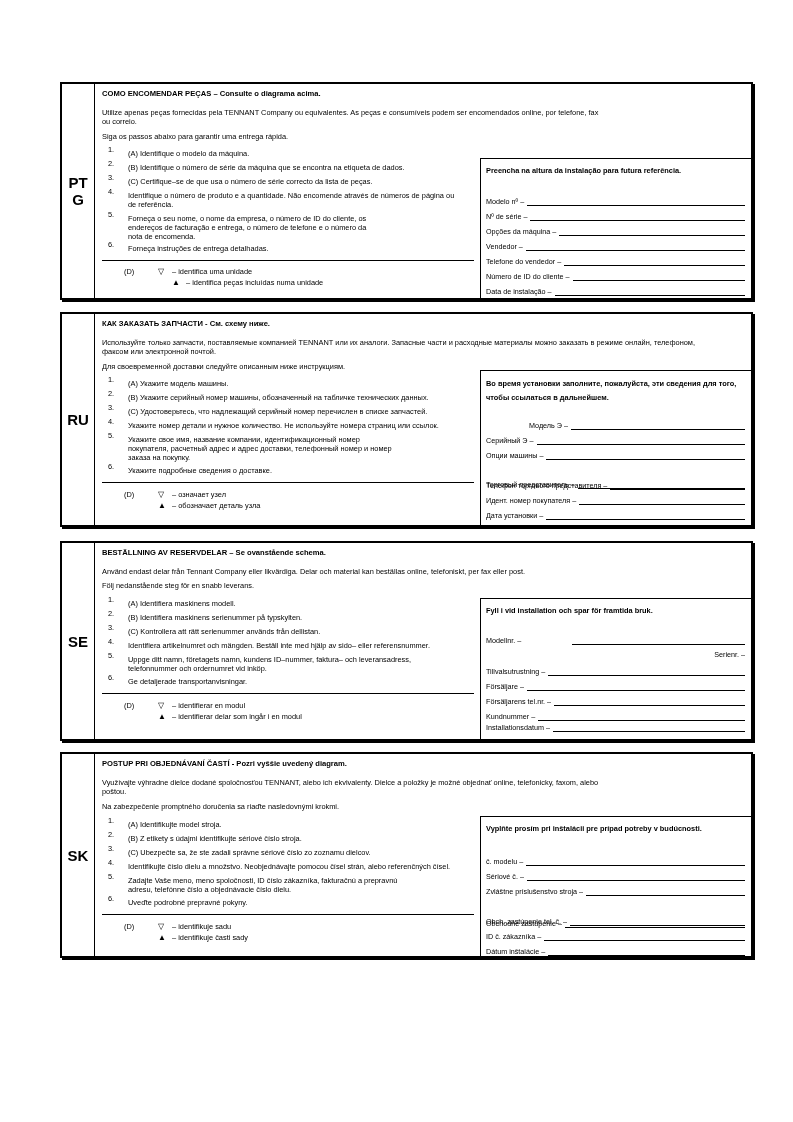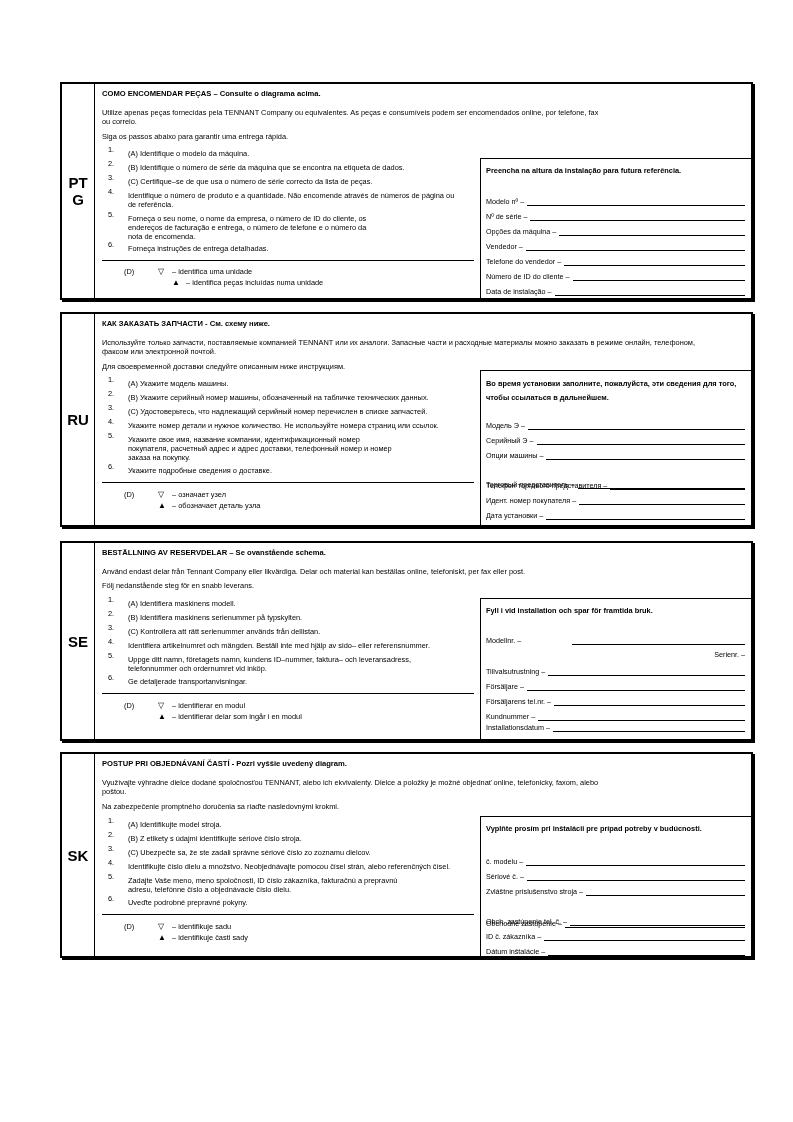--- a/index.html
+++ b/index.html
@@ -123,21 +123,21 @@
     <div class="step" style="top:148px;">
         <span class="num">6.</span>
         <span class="txt">Укажите подробные сведения о доставке.</span>
       </div>
     <div class="divider" style="top:168px;"></div>
     <div class="legend-d" style="top:176px;">(D)</div>
     <div class="legend-row" style="top:176px;"><span class="sym">▽</span><span>– означает узел</span></div>
     <div class="legend-row" style="top:187px;"><span class="sym">▲</span><span>– обозначает деталь узла</span></div>
     <div class="fillbox" style="top:56px;">
       <div class="fb-title" style="line-height:14px;">Во время установки заполните, пожалуйста, эти сведения для того, чтобы ссылаться в дальнейшем.</div>
-      <div class="field" style="top:48px;">
+      <div class="field" style="top:48px;margin-left:43px;">
           <span>Модель Э –</span>
           <span class="line"></span>
         </div>
       <div class="field" style="top:63px;">
           <span>Серийный Э –</span>
           <span class="line"></span>
         </div>
       <div class="field" style="top:78px;">
           <span>Опции машины –</span>
           <span class="line"></span>

